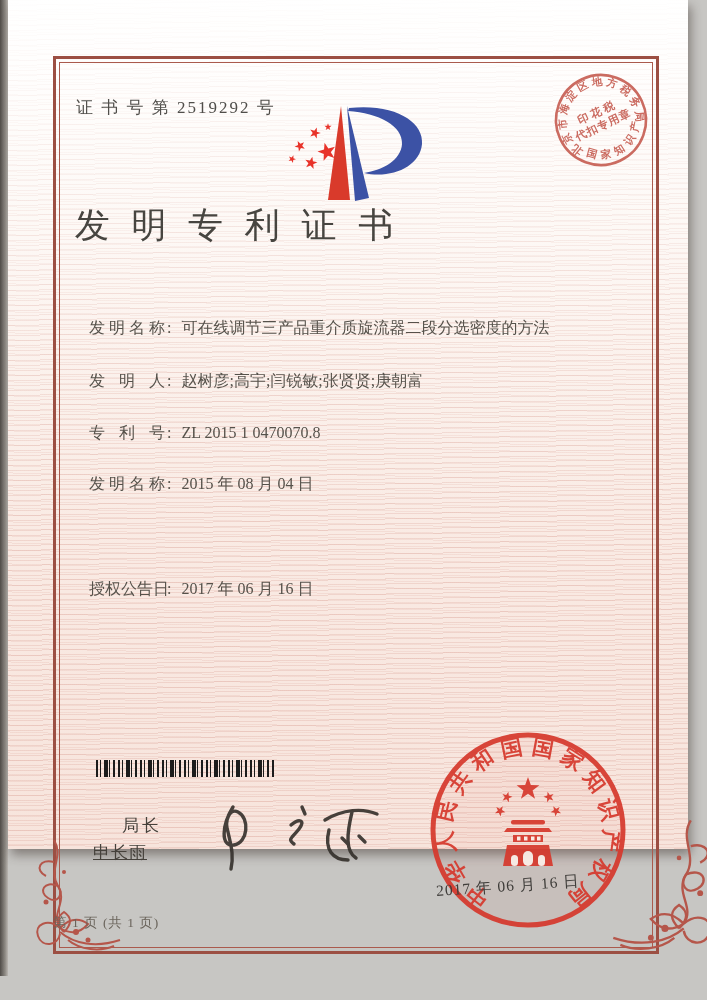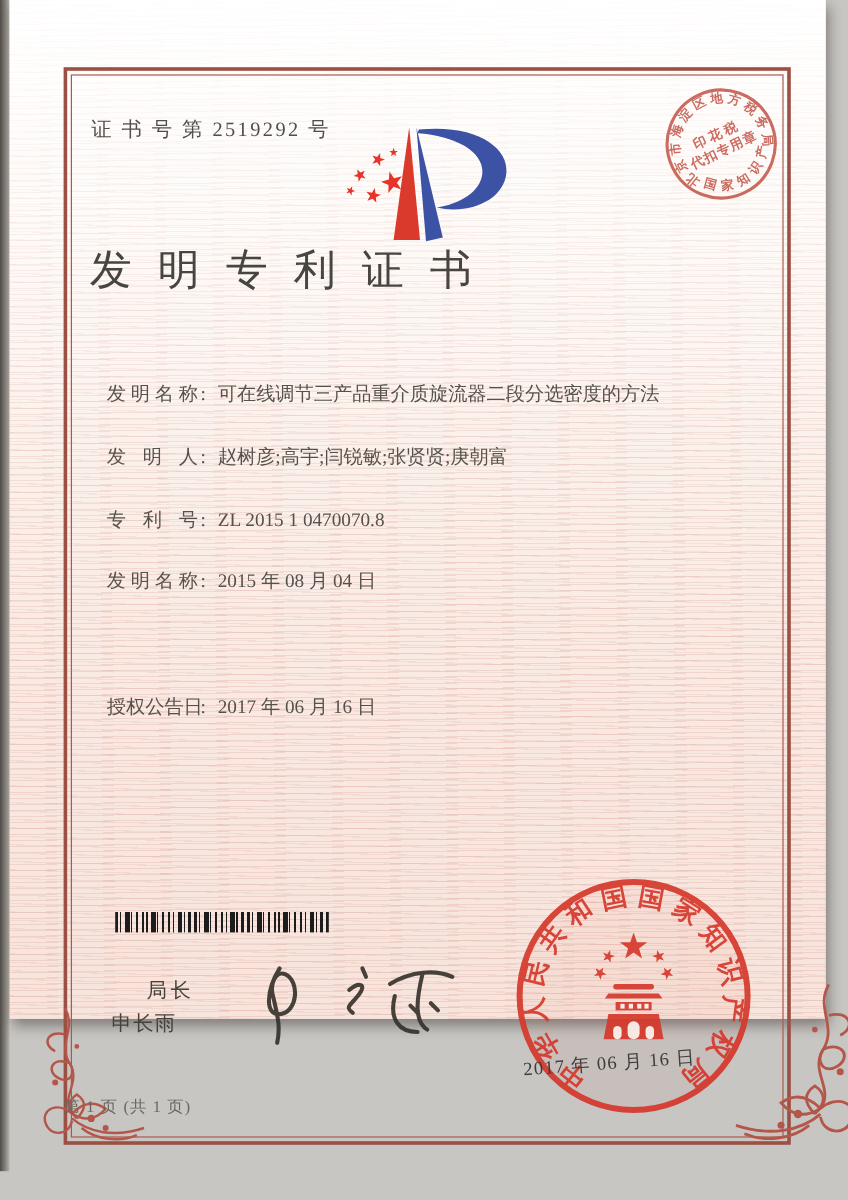--- a/index.html
+++ b/index.html
@@ -28,21 +28,21 @@
   .fcolon{margin:0 10px 0 2px;}
   .bodytext{position:absolute;left:81px;top:579px;width:540px;font-size:16px;
             line-height:26.5px;color:#4e4a43;text-align:justify;}
   .bodytext p{margin:0;text-indent:2em;}
   .barcode{position:absolute;left:88px;top:760px;width:178px;height:17px;
      background:repeating-linear-gradient(90deg,
        #1c1c1c 0 2px,transparent 2px 4px,#1c1c1c 4px 5px,transparent 5px 8px,
        #1c1c1c 8px 12px,transparent 12px 13px,#1c1c1c 13px 14px,transparent 14px 17px,
        #1c1c1c 17px 19px,transparent 19px 22px);}
   .director-title{position:absolute;left:85px;top:814px;font-size:17px;color:#45413b;letter-spacing:3px;margin-left:29px;}
-  .director-name{position:absolute;left:85px;top:841px;font-size:17px;color:#45413b;letter-spacing:1px;}
+  .director-name{position:absolute;left:85px;top:841px;font-size:17px;color:#45413b;letter-spacing:1px;text-decoration:underline;}
   .sig{position:absolute;left:195px;top:793px;}
   .seal{position:absolute;left:417px;top:727px;opacity:.93;}
   .seal-date{position:absolute;left:428px;top:874px;width:200px;font-size:15.5px;color:#3e3c39;
              letter-spacing:1px;transform:rotate(-4deg);white-space:nowrap;}
   .orn{position:absolute;}
   .orn.left{left:16px;top:840px;}
   .orn.right{left:583px;top:808px;}
   .footer{position:absolute;left:45px;top:914px;width:600px;text-align:left;
           font-size:13.5px;color:#6b655c;letter-spacing:1px;}
   svg text{font-family:"Liberation Serif","DejaVu Serif",serif;}

